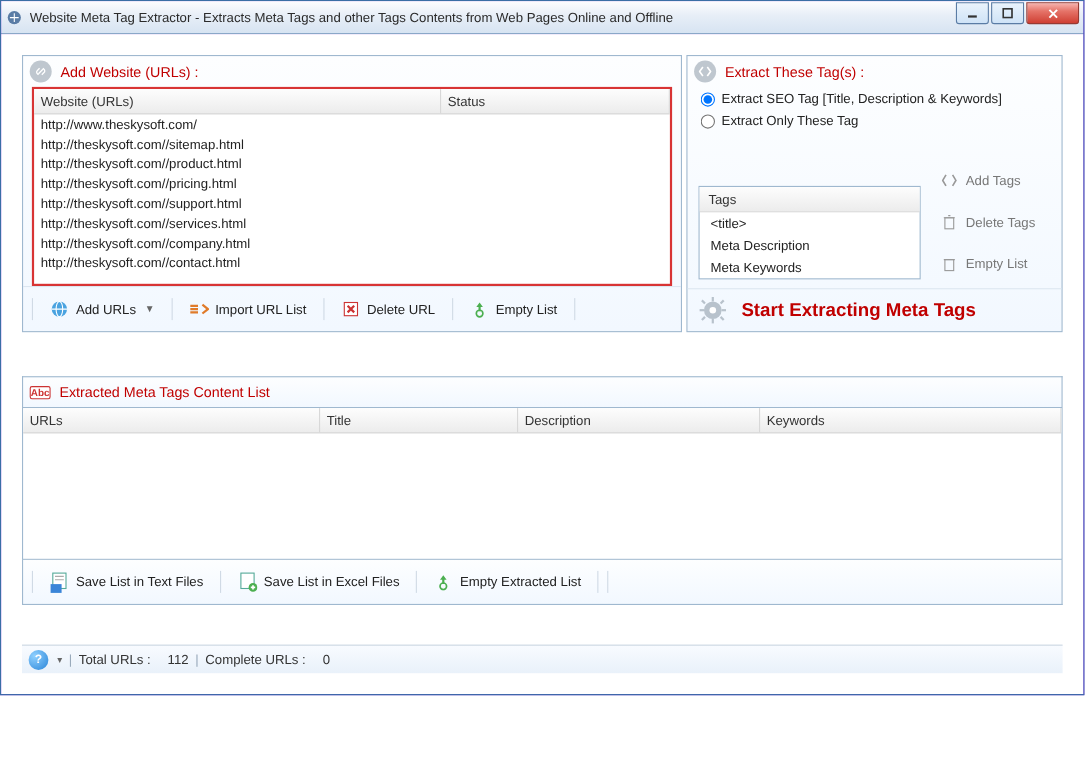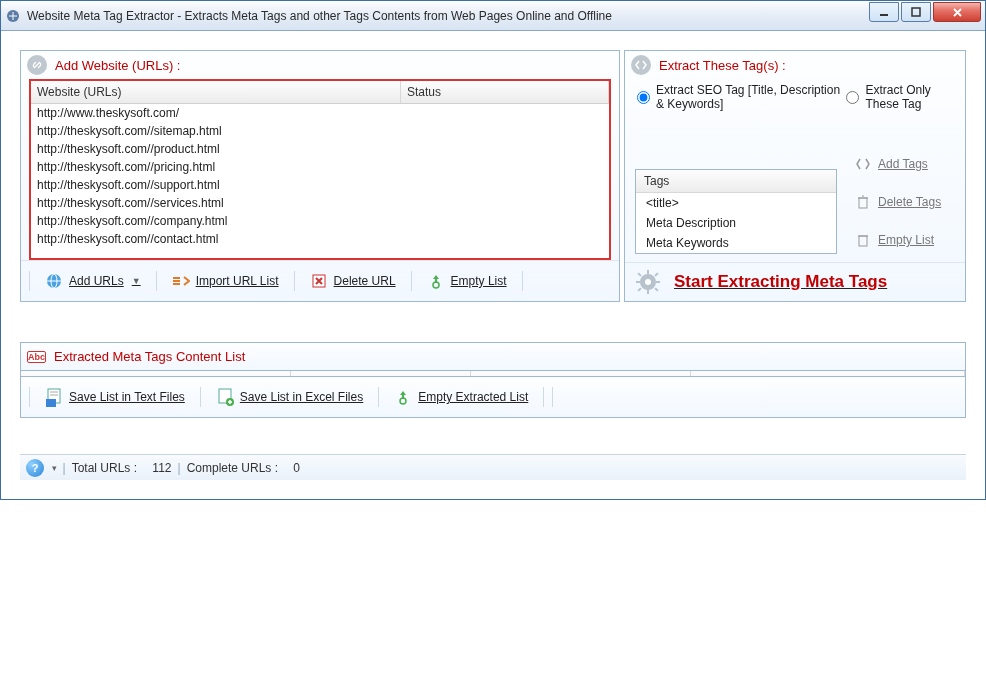--- a/index.html
+++ b/index.html
@@ -1,17 +1,17 @@
 <!DOCTYPE html>
 <html><head>
 <meta charset="utf-8">
 <style>
 * { box-sizing: border-box; margin: 0; padding: 0; font-family: "Segoe UI", Tahoma, sans-serif; font-size: 12px; }
 html, body { height: 100%; background: #fff; }
-.window { width: 986px; height: 500px; border: 1px solid #3a6ea5; background: #6d28d9; display: flex; flex-direction: column; overflow: hidden; }
+.window { width: 986px; height: 632px; border: 1px solid #3a6ea5; background: #6d28d9; display: flex; flex-direction: column; overflow: hidden; }
 .titlebar { height: 30px; background: linear-gradient(#fdfdfe,#e7eef7 45%,#d7e4f2); display: flex; align-items: center; padding: 0 4px; border-bottom: 1px solid #8aa8c8; }
 .titlebar .ico { width: 16px; height: 16px; margin-right: 6px; display:flex;align-items:center;justify-content:center;color:#555;}
 .titlebar .ttxt { flex: 1; color: #2b2b2b; font-size: 12px; white-space: nowrap; overflow: hidden; }
 .winbtns { display: flex; gap: 2px; align-self: flex-start; margin-top:1px;}
 .winbtn { width: 30px; height: 20px; border: 1px solid #5a7ca5; background: linear-gradient(#eaf3fc,#cfe3f7); border-radius: 0 0 3px 3px; display:flex;align-items:center;justify-content:center; color:#2b2b2b; cursor:default;}
 .winbtn.close { width: 48px; background: linear-gradient(#f6b3ae,#e57368 40%,#cf3f33); color:#fff; border-color:#963a33;}
 .winbtn svg { pointer-events:none; }
 .client { flex:1; display:flex; flex-direction:column; background:#fff; padding:19px; min-height:0;gap:36px;}
 .row1 { display:flex; gap:4px; height:252px; }
 .panel { border:1px solid #9fb8cf; background:linear-gradient(#fdfeff,#f2f8ff); display:flex; flex-direction:column; position:relative; }
@@ -21,25 +21,25 @@
 .panel-head .hicon { width:20px;height:20px;border-radius:10px;background:#bfc7cf;display:flex;align-items:center;justify-content:center;color:#fff;font-size:11px;}
 .panel-title { color:#c00000; font-size:13px; font-weight:500; }
 .url-grid { flex:1; margin:0 8px; border:2px solid #d83434; background:#fff; display:flex; flex-direction:column; overflow:hidden; }
 .grid-head { display:flex; background:linear-gradient(#fdfdfd,#ececec); border-bottom:1px solid #d0d0d0; }
 .gh-cell { padding:4px 6px; border-right:1px solid #d8d8d8; color:#333; }
 .gh-url { width:370px; }
 .gh-status { flex:1; }
 .grid-body { flex:1; overflow-y:scroll; }
 .grid-row { padding:2px 6px; color:#222; white-space:nowrap; }
 .toolbar { display:flex; gap:4px; padding:6px; border-top:1px solid #dce6f0; }
-.tbtn { display:flex; align-items:center; gap:6px; padding:4px 8px; border:1px solid transparent; border-radius:3px; background:transparent; color:#222; cursor:default; white-space:nowrap;text-decoration:underline;}
+.tbtn { display:flex; align-items:center; gap:6px; padding:4px 8px; border:1px solid transparent; border-radius:3px; background:transparent; color:#222; cursor:default; white-space:nowrap;}
 .tbtn .bi { width:18px;height:18px;display:flex;align-items:center;justify-content:center; }
 .sep { width:1px; background:#d0dae5; margin:4px 2px; }
 .drop { margin-left:2px; color:#666; font-size:9px; }
-.radio-group { padding:4px 12px 8px; display:flex; flex-direction:row; gap:6px; }
+.radio-group { padding:4px 12px 8px; display:flex; flex-direction:column; gap:6px; }
 .radio-row { display:flex; align-items:center; gap:6px; color:#222; }
 .radio-row input { margin:0; }
 .tags-wrap { display:flex; gap:8px; margin:4px 10px 8px; flex:1;align-items:flex-end; }
 .tags-list { flex:1; border:1px solid #9fb8cf; background:#fff; display:flex; flex-direction:column; }
 .tags-list .thead { padding:4px 8px; background:linear-gradient(#fdfdfd,#ececec); border-bottom:1px solid #d8d8d8; color:#333;}
 .tags-list .titem { padding:3px 10px; color:#222; }
 .tag-btns { width:110px; display:flex; flex-direction:column; gap:10px; padding-top:2px; }
 .tag-btns .tbtn { color:#777; }
 .start-bar { border-top:1px solid #dce6f0; padding:6px 10px; display:flex; align-items:center; gap:8px; }
 .start-bar .gear { width:26px;height:26px;display:flex;align-items:center;justify-content:center;}

